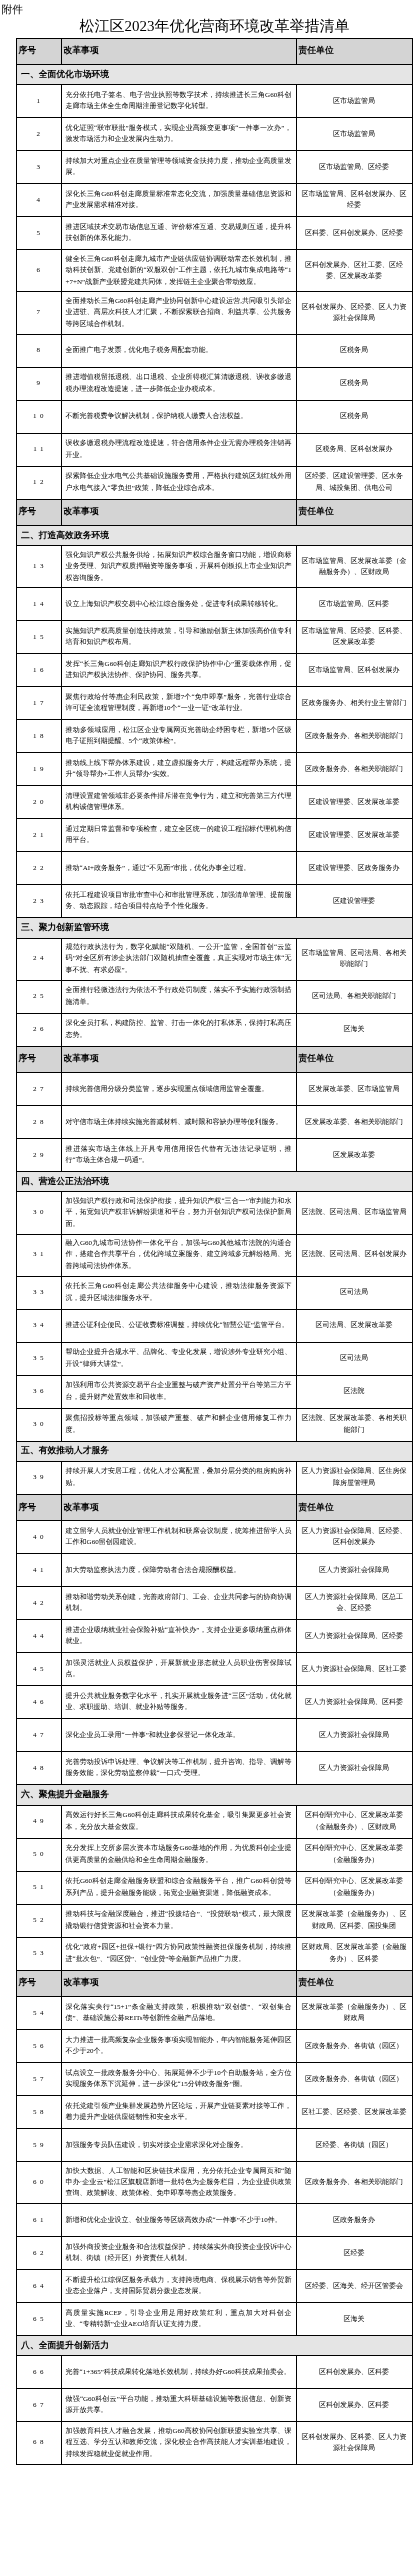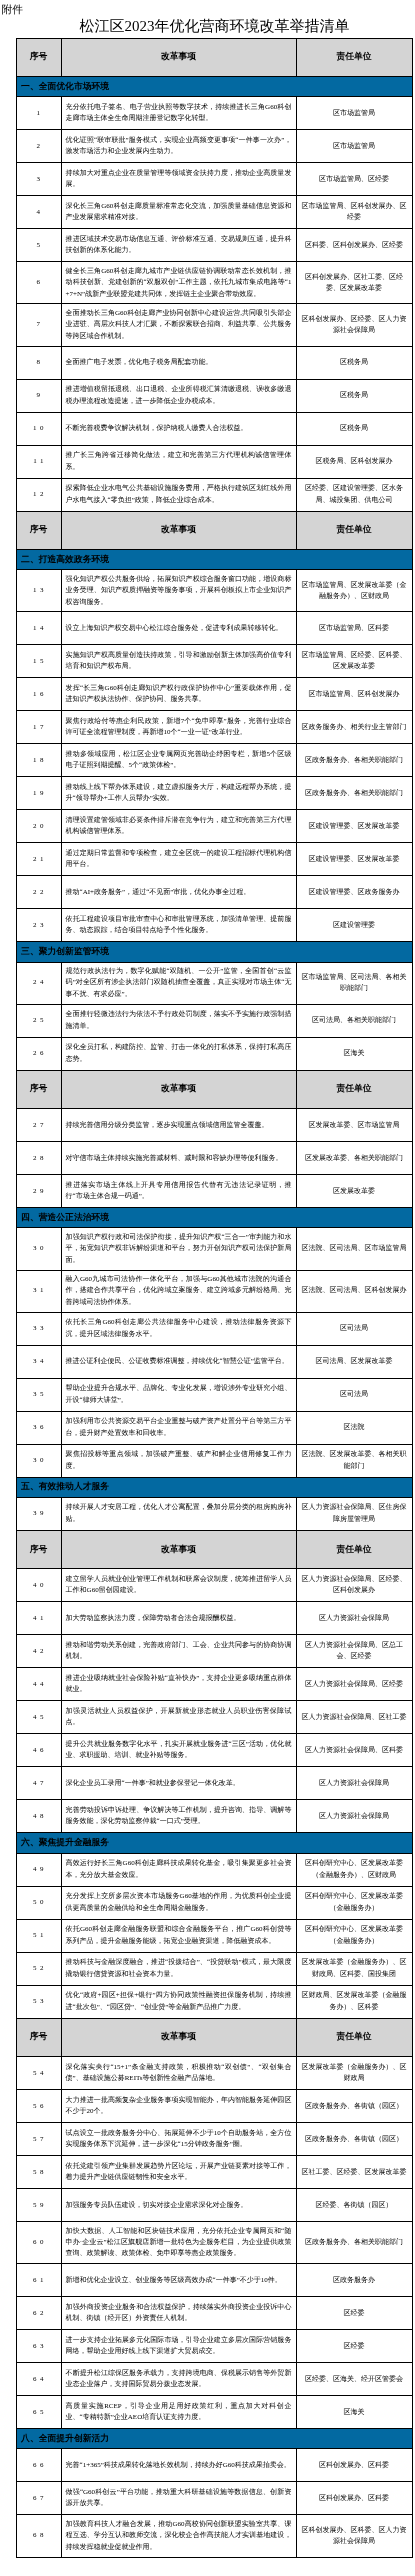--- a/index.html
+++ b/index.html
@@ -5,22 +5,22 @@
   html,body { margin:0; padding:0; background:#ffffff; }
   body { width:416px; font-family:"Liberation Serif","DejaVu Serif",serif; color:#000; }
   .page { padding:3.1px 4.1px 2.1px 1.5px; }
   .attachment { font-size:10.8px; line-height:13.4px; }
   .doc-title { font-size:15px; font-weight:normal; text-align:center; margin:0 0 2.1px 15.5px; white-space:nowrap; }
   table.reform { border-collapse:collapse; table-layout:fixed; margin-left:14px; width:397px; }
   table.reform td { border:0.5px solid #000; vertical-align:middle; word-break:break-all; }
   col.c-no { width:45px; }
   col.c-item { width:235px; }
   col.c-unit { width:116px; }
-  tr.hdr td { background:#d4d4d4; font-weight:bold; text-align:center; font-size:8.8px; height:21.6px; padding:8px; }
-  tr.section td { font-weight:bold; font-size:8.8px; padding:3.6px 3.1px 3.6px 4.6px; background:#0369a1; }
+  tr.hdr td { background:#d4d4d4; font-weight:bold; text-align:left; font-size:8.8px; height:21.6px; padding:2px; }
+  tr.section td { font-weight:bold; font-size:8.8px; padding:3.6px 3.1px 3.6px 4.6px; background:#e5e5e5; }
   tr.row { height:33px; }
   tr.row td { font-size:7px; line-height:11.3px; padding:3.6px 4.1px; }
   td.no { text-align:center; letter-spacing:0.5em; padding-left:7.2px !important; }
   td.item { text-align:justify; }
   td.unit { text-align:center; padding:3.6px 2.6px; }
 </style>
 </head>
 <body>
 
 <div class="page">
@@ -86,21 +86,21 @@
           <td class="item">推进增值税留抵退税、出口退税、企业所得税汇算清缴退税、误收多缴退税办理流程改造提速，进一步降低企业办税成本。</td>
           <td class="unit">区税务局</td>
         </tr>
         <tr class="row">
           <td class="no">10</td>
           <td class="item">不断完善税费争议解决机制，保护纳税人缴费人合法权益。</td>
           <td class="unit">区税务局</td>
         </tr>
         <tr class="row">
           <td class="no">11</td>
-          <td class="item">推广长三角跨省迁移简化做法，建立和完善第三方代理机构诚信管理体系。</td>
+          <td class="item">误收多缴退税办理流程改造提速，符合信用条件企业无需办理税务注销再开业。</td>
           <td class="unit">区税务局、区科创发展办</td>
         </tr>
         <tr class="row">
           <td class="no">12</td>
           <td class="item">探索降低企业水电气公共基础设施服务费用，严格执行建筑区划红线外用户水电气接入“零负担”政策，降低企业综合成本。</td>
           <td class="unit">区经委、区建设管理委、区水务局、城投集团、供电公司</td>
         </tr>
         <tr class="hdr">
           <td>序号</td>
           <td>改革事项</td>
@@ -357,25 +357,20 @@
           <td class="unit">区政务服务办、各相关职能部门</td>
         </tr>
         <tr class="row">
           <td class="no">61</td>
           <td class="item">新增和优化企业设立、创业服务等区级高效办成“一件事”不少于10件。</td>
           <td class="unit">区政务服务办</td>
         </tr>
         <tr class="row">
           <td class="no">62</td>
           <td class="item">加强外商投资企业服务和合法权益保护，持续落实外商投资企业投诉中心机制、街镇（经开区）外资责任人机制。</td>
-          <td class="unit">区经委</td>
-        </tr>
-        <tr class="row">
-          <td class="no">63</td>
-          <td class="item">进一步支持企业拓展多元化国际市场，引导企业建立多层次国际营销服务网络，帮助企业用好线上线下渠道扩大贸易成交。</td>
           <td class="unit">区经委</td>
         </tr>
         <tr class="row">
           <td class="no">64</td>
           <td class="item">不断提升松江综保区服务承载力，支持跨境电商、保税展示销售等外贸新业态企业落户，支持国际贸易分拨业态发展。</td>
           <td class="unit">区经委、区海关、经开区管委会</td>
         </tr>
         <tr class="row">
           <td class="no">65</td>
           <td class="item">高质量实施RCEP，引导企业用足用好政策红利，重点加大对科创企业、“专精特新”企业AEO培育认证支持力度。</td>

